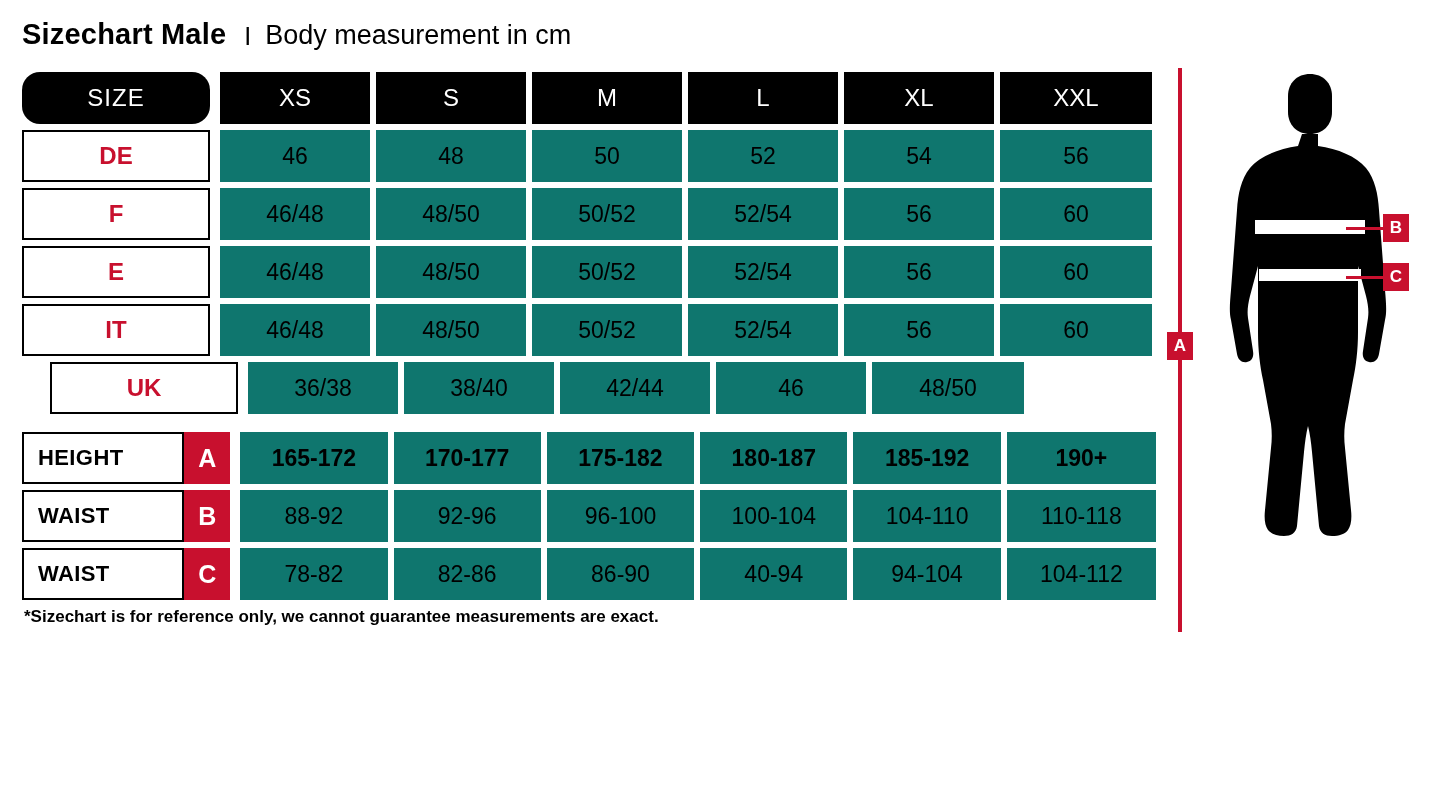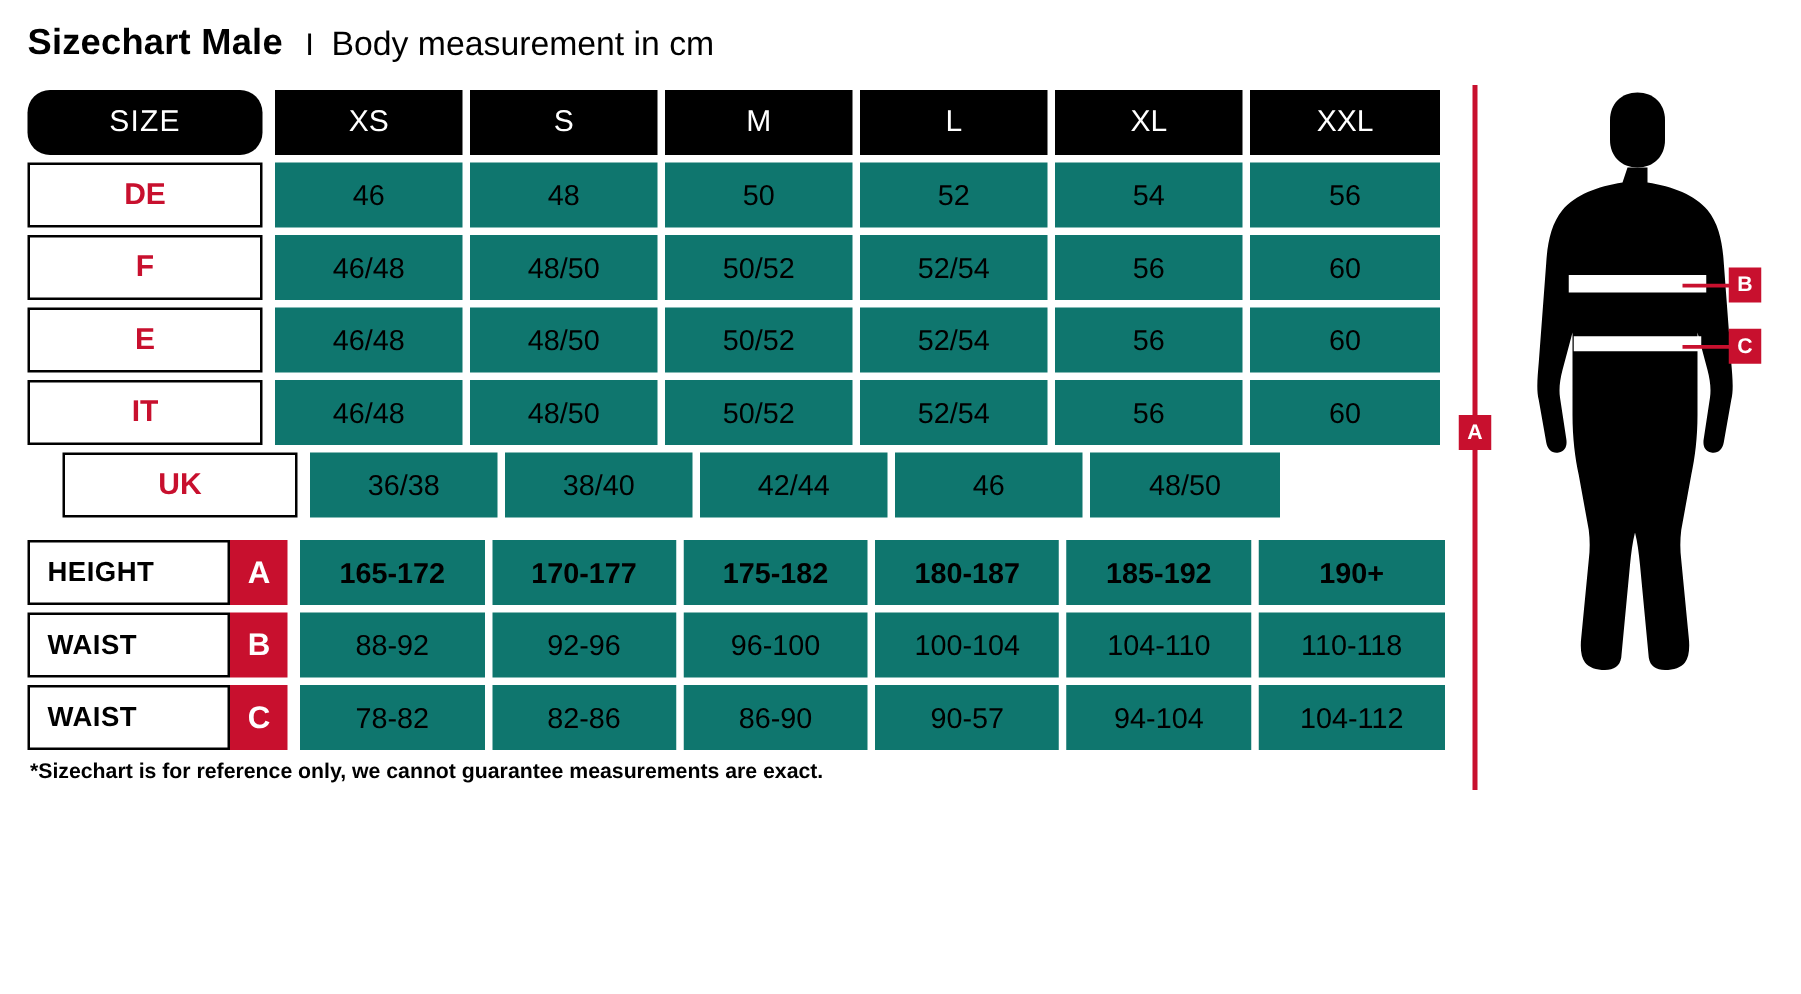--- a/index.html
+++ b/index.html
@@ -319,21 +319,21 @@
   </div>
 
   <div class="row">
     <div class="meas-label-wrap">
       <div class="meas-label">WAIST</div>
       <div class="meas-badge">C</div>
     </div>
     <div class="val-cell">78-82</div>
     <div class="val-cell">82-86</div>
     <div class="val-cell">86-90</div>
-    <div class="val-cell">90-57</div>
+    <div class="val-cell">40-94</div>
     <div class="val-cell">94-104</div>
     <div class="val-cell">104-112</div>
   </div>
 </div>
 
 <div class="footnote">*Sizechart is for reference only, we cannot guarantee measurements are exact.</div>
 
 <div class="figure-area">
 
   <div class="height-line"></div>

